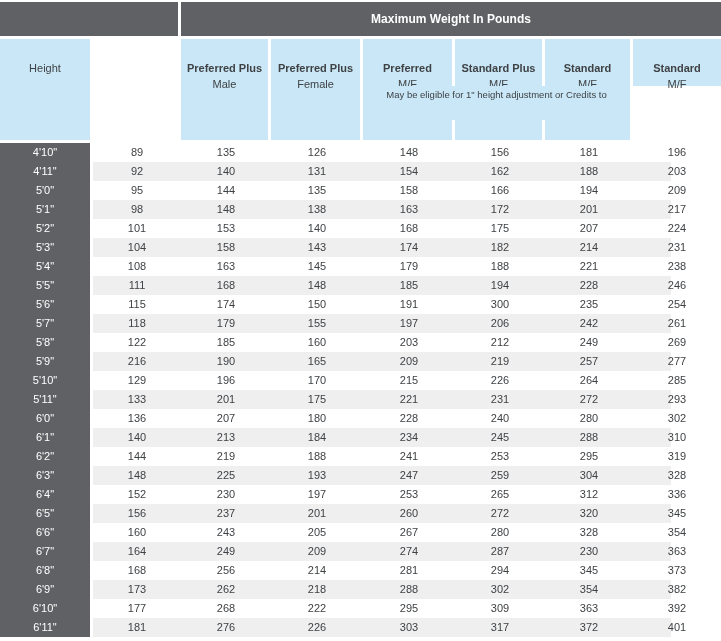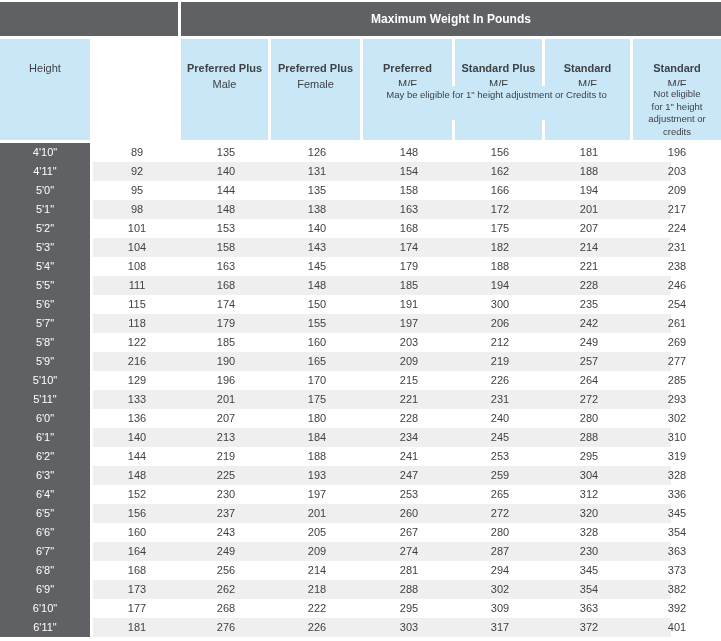--- a/index.html
+++ b/index.html
@@ -140,26 +140,20 @@
       <span class="t b">Standard</span>
       <span class="t">M/F</span>
     </div>
 
     <div class="note note-mid">
       <span class="ln">May be eligible for 1" height adjustment or Credits to</span>
     </div>
     <div class="fill c5"></div>
     <div class="fill c6"></div>
     <div class="fill c7"></div>
-    <div class="note note-last">
-      <span class="ln">Not eligible</span>
-      <span class="ln">for 1" height</span>
-      <span class="ln">adjustment or</span>
-      <span class="ln">credits</span>
-    </div>
   </div>
 
   <div class="gap"></div>
 
   <div class="tbody">
       <div class="trow odd">
         <div class="cell hcell">4'10"</div>
         <div class="cell">89</div>
         <div class="cell">135</div>
         <div class="cell">126</div>

